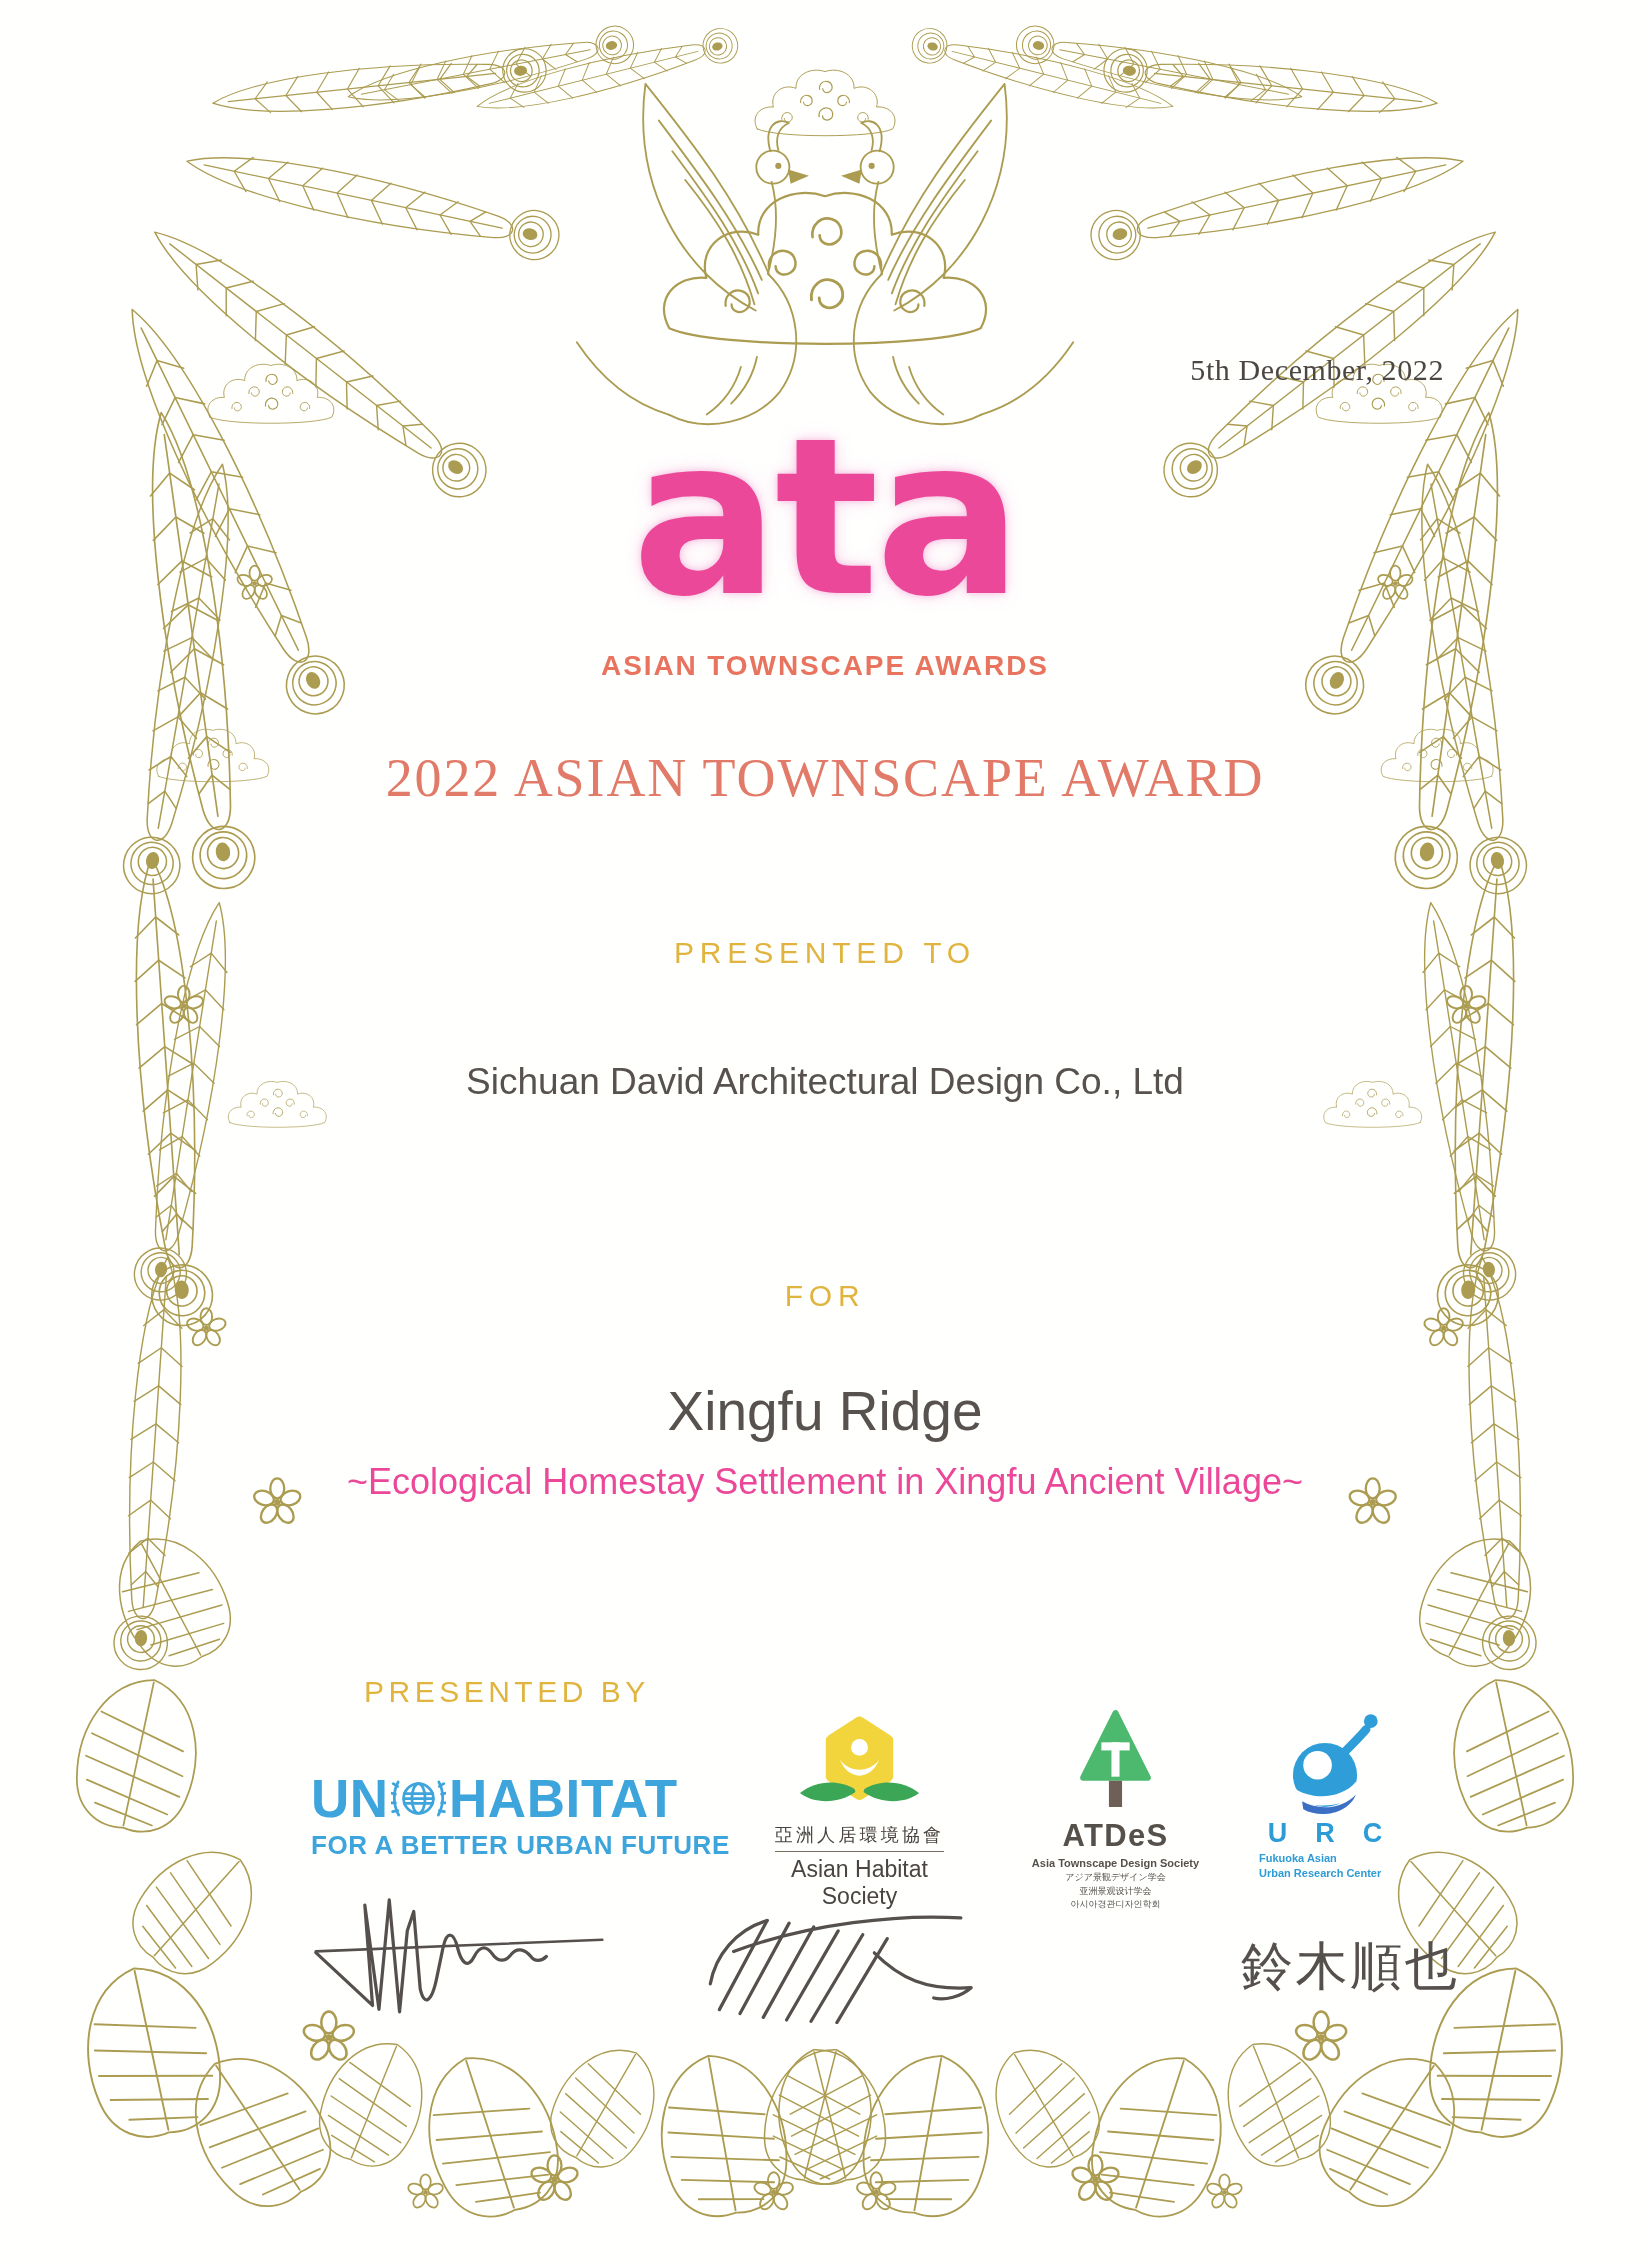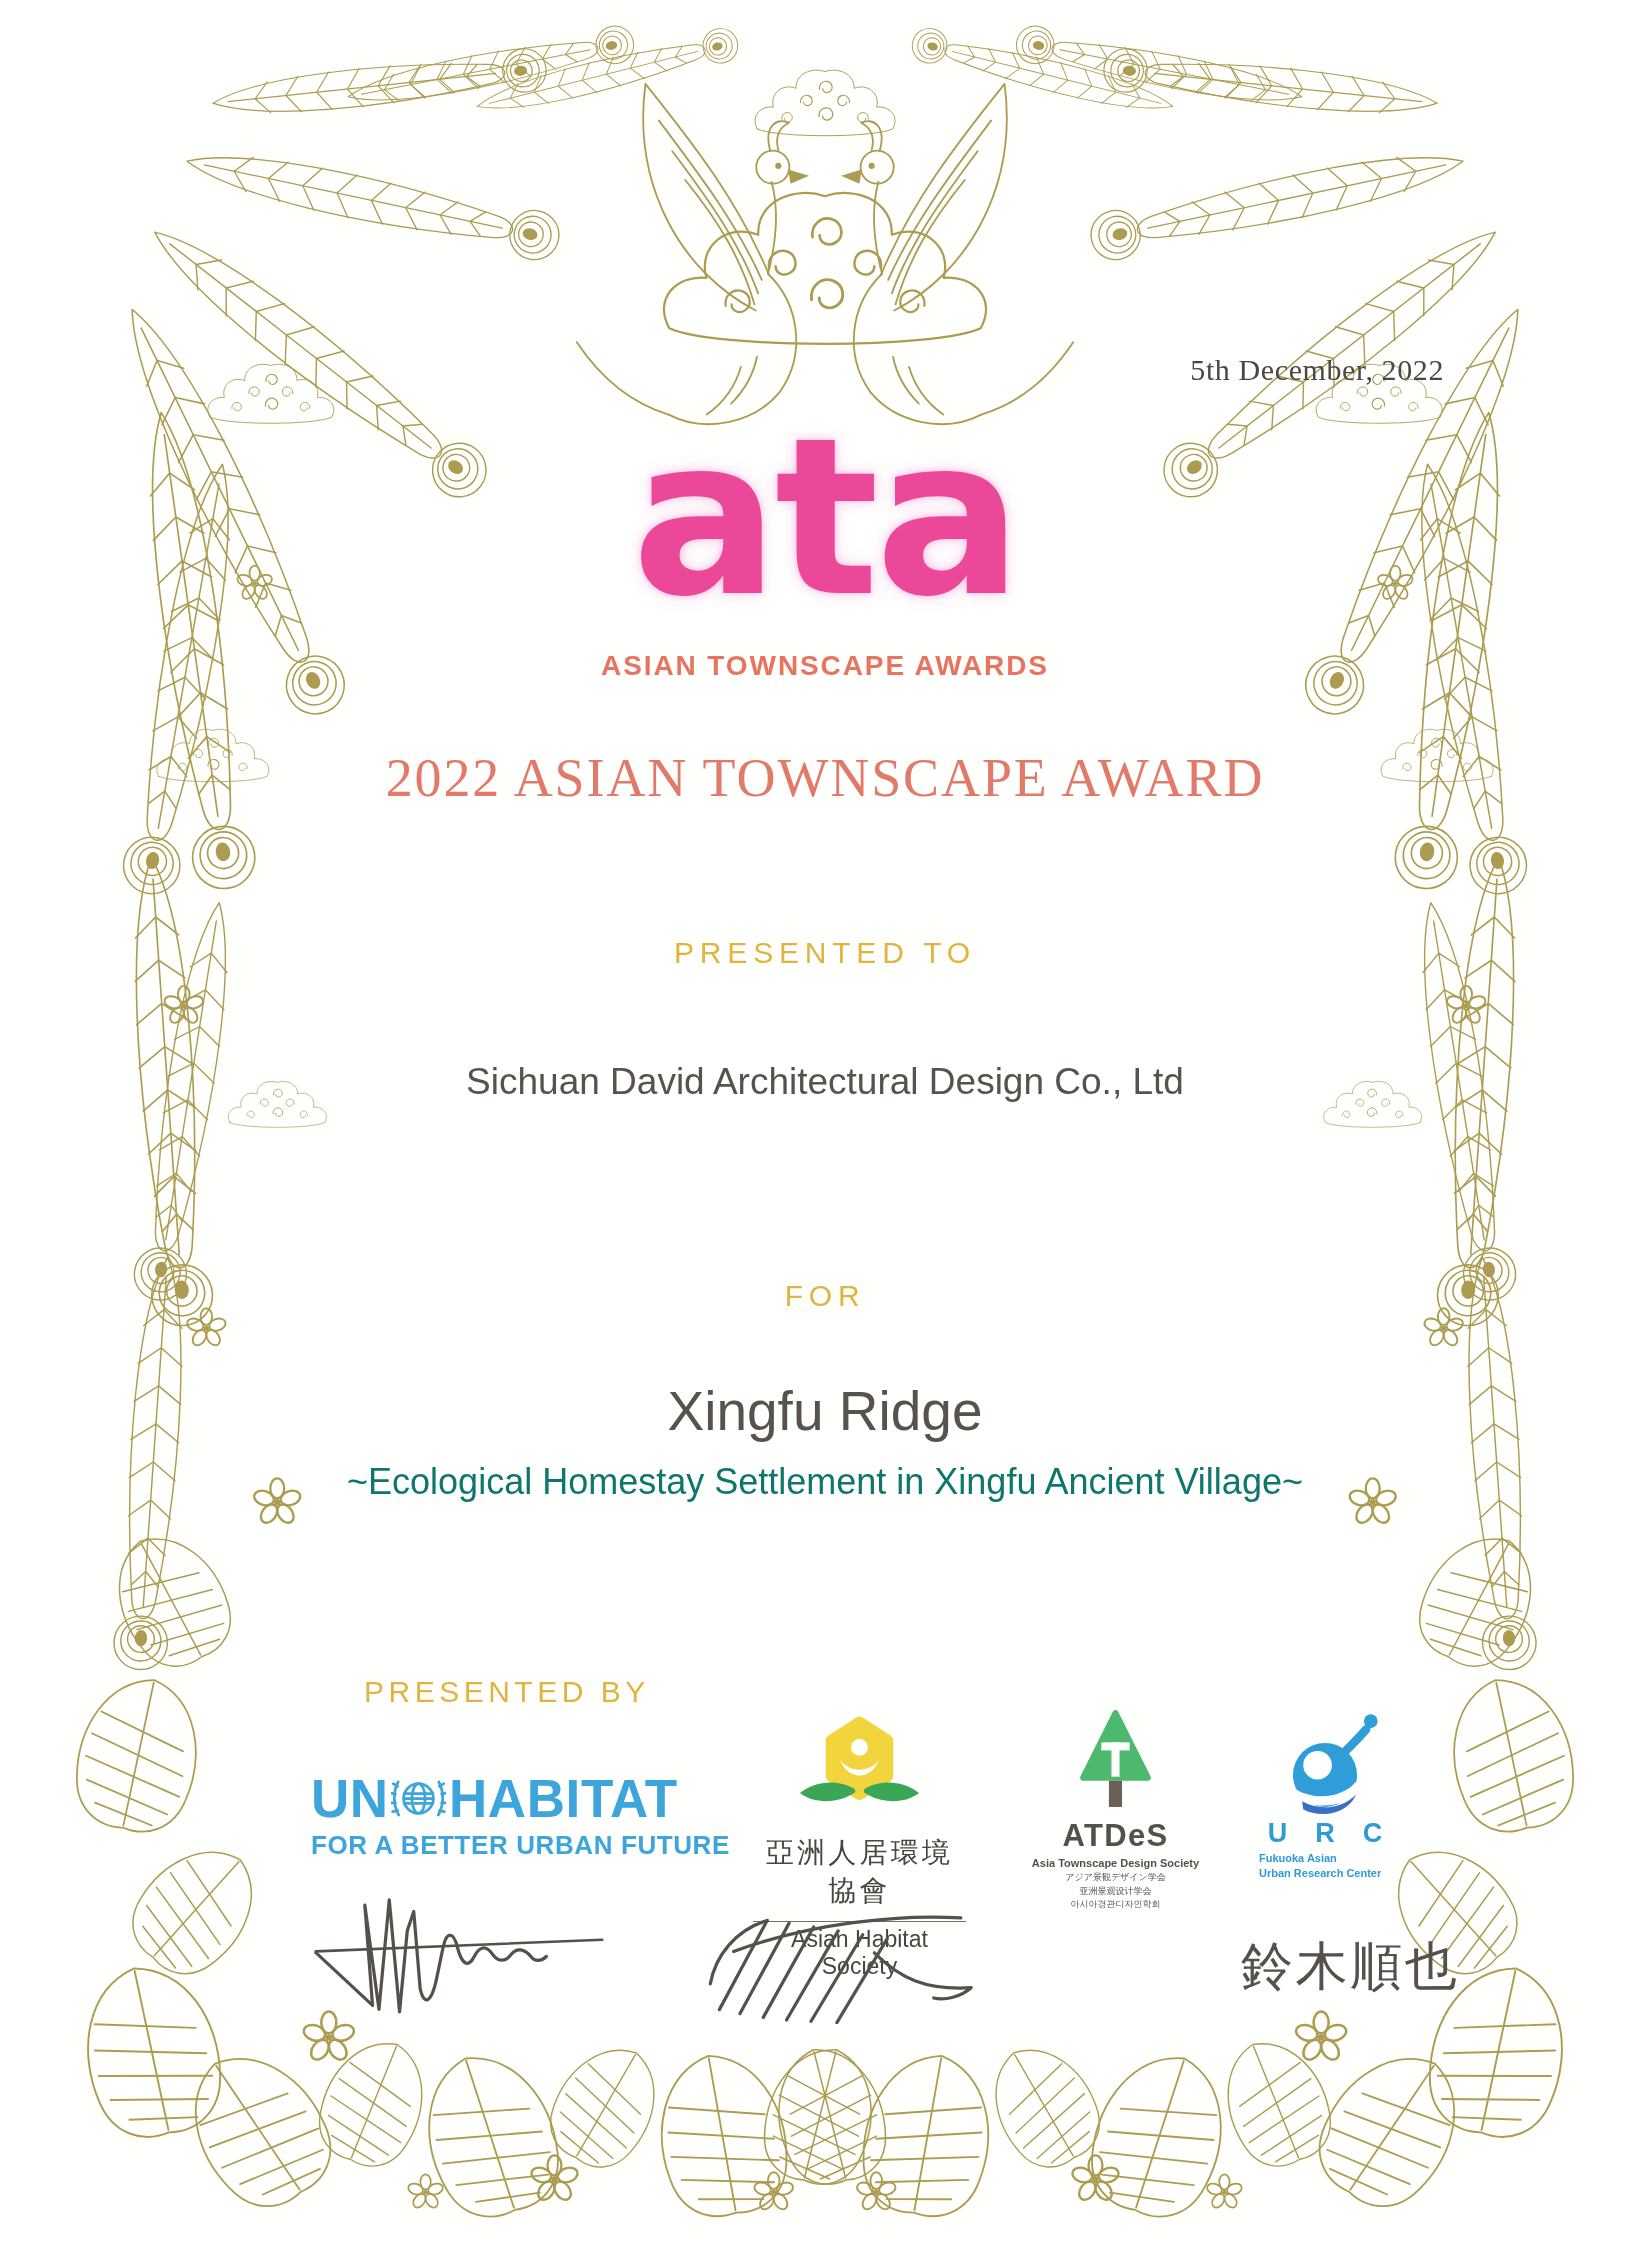--- a/index.html
+++ b/index.html
@@ -26,35 +26,35 @@
         font-size:30px;color:#e0b43e;letter-spacing:5.8px;}
   .presented-to{top:936px;}
   .for-label{top:1279px;}
 
   .recipients{position:absolute;top:1056px;left:0;width:100%;text-align:center;
         font-size:37px;color:#57524e;line-height:1.42;}
 
   .project-name{position:absolute;top:1379px;left:0;width:100%;text-align:center;
         font-size:55px;color:#57524e;}
   .project-subtitle{position:absolute;top:1461px;left:0;width:100%;text-align:center;
-        font-size:36px;color:#0f766e;}
+        font-size:36px;color:#ec4899;}
 
   .presented-by{position:absolute;top:1675px;left:364px;
         font-size:30px;color:#e0b43e;letter-spacing:4.5px;}
 
   
   .unhabitat{position:absolute;left:311px;top:1768px;color:#3ea4dc;}
   .unh-word{display:flex;align-items:center;font-weight:bold;font-size:53px;letter-spacing:0.6px;}
   .unh-emblem{width:55px;height:55px;margin:0 2.6px;}
   .unh-tagline{font-weight:bold;font-size:26px;letter-spacing:0.6px;margin-top:1.3px;}
 
   .ahs{position:absolute;left:753px;top:1716px;width:213px;text-align:center;color:#4a4540;}
   .ahs svg{width:129px;height:97px;display:block;margin:0 auto;}
-  .ahs-cn{font-size:28px;letter-spacing:3.2px;padding-bottom:11px;border-bottom:1.9px solid #77705f;
-          display:inline-block;margin-top:21px;}
+  .ahs-cn{font-size:18px;letter-spacing:3.2px;padding-bottom:4px;border-bottom:1.9px solid #77705f;
+          display:inline-block;margin-top:10px;}
   .ahs-en{font-size:23px;margin-top:3.9px;}
 
   .atdes{position:absolute;left:1019px;top:1707px;width:193px;text-align:center;color:#55504a;}
   .atdes svg{width:97px;height:101px;display:block;margin:0 auto;}
   .atdes-acr{font-weight:bold;font-size:31px;letter-spacing:1.3px;margin-top:10px;}
   .atdes-en{font-size:11px;font-weight:bold;margin-top:2.6px;}
   .atdes-sub{font-size:9px;line-height:1.5;margin-top:2.6px;}
 
   .urc{position:absolute;left:1241px;top:1712px;width:168px;text-align:center;color:#2d9bd6;}
   .urc svg{width:116px;height:103px;display:block;margin:0 auto;}

